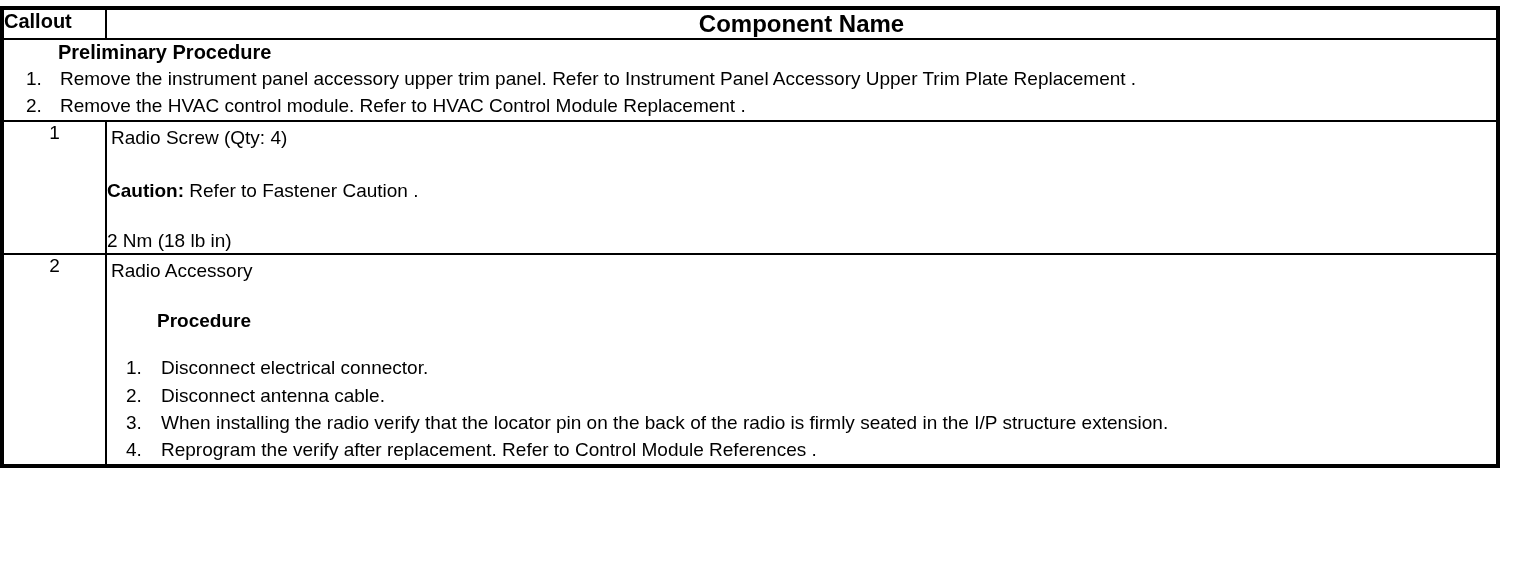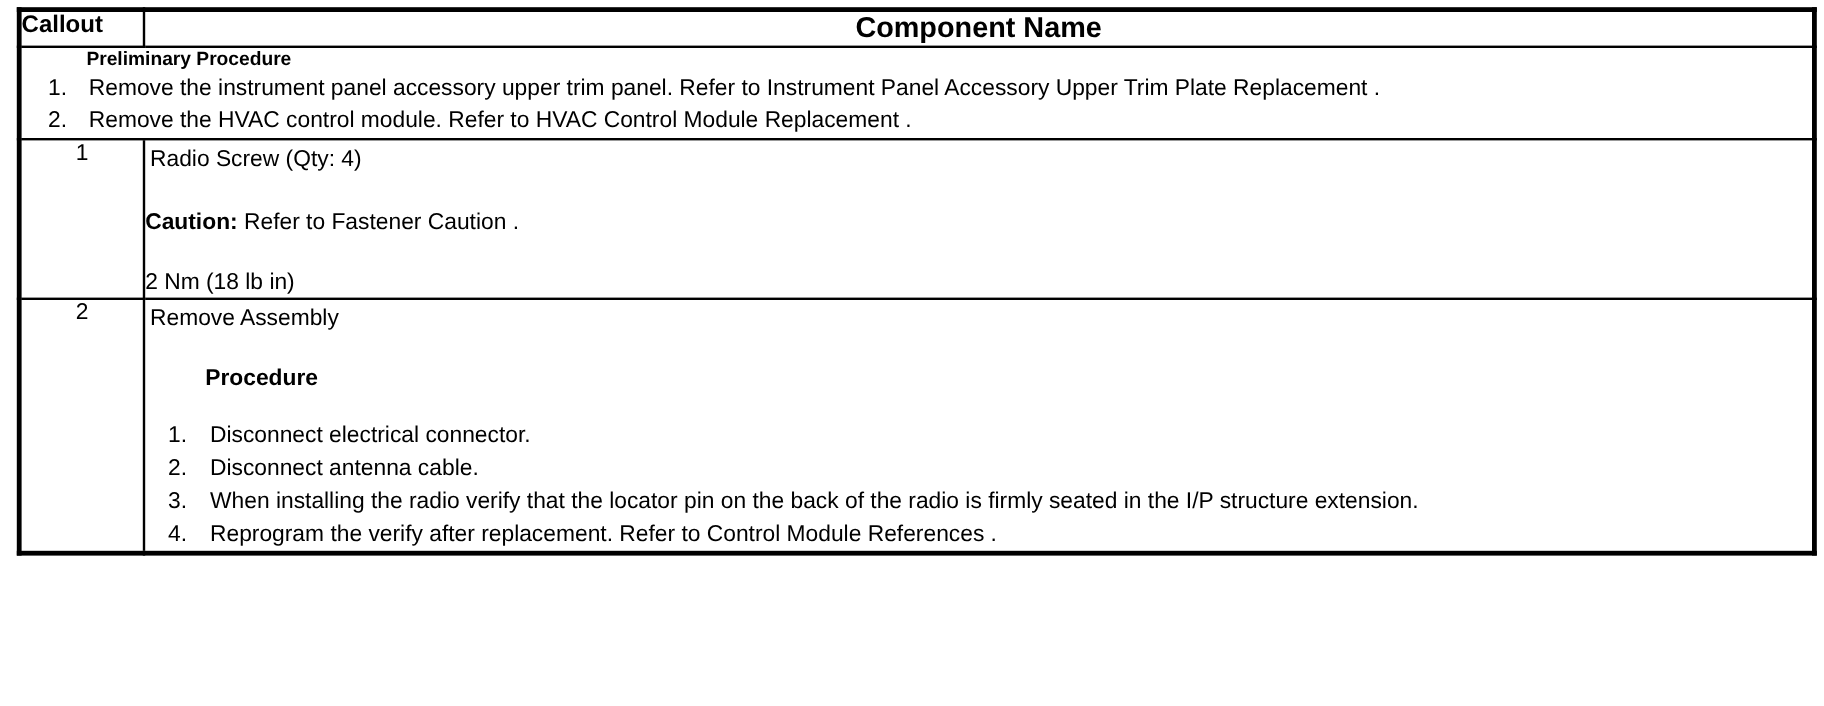--- a/index.html
+++ b/index.html
@@ -10,21 +10,21 @@
   body {
     width: 1520px;
     height: 588px;
     font-family: "Liberation Sans", sans-serif;
     color: #000000;
     overflow: hidden;
   }
 
   .table-wrap {
     position: absolute;
-    left: 14px;
+    left: 0;
     top: 6px;
     width: 1500px;
   }
 
   table.service-table {
     border-collapse: collapse;
     table-layout: fixed;
     width: 1500px;
     border: 4px solid #000;
   }
@@ -52,21 +52,21 @@
     text-align: center;
     padding: 3px 4px 4px 4px;
     line-height: 1.15;
   }
 
   
   td.prelim-cell {
     padding: 10px 8px 12px 8px;
   }
   .prelim-title {
-    font-size: 16px;
+    font-size: 20px;
     font-weight: bold;
     margin: 0 0 2px 54px;
     line-height: 1.2;
   }
   ol.prelim-list {
     list-style: none;
     margin: 0;
     padding: 0;
   }
   ol.prelim-list li {
@@ -187,21 +187,21 @@
           <div class="spacer-line"></div>
           <p class="caution-line"><span class="caution-label">Caution:</span><span> Refer to Fastener Caution .</span></p>
           <div class="spacer-line"></div>
           <p class="torque-line">2 Nm (18 lb in)</p>
         </td>
       </tr>
 
       <tr>
         <td class="callout-cell">2</td>
         <td class="content-cell">
-          <p class="comp-name">Remove Assembly</p>
+          <p class="comp-name">Radio Accessory</p>
           <div class="spacer-line-sm"></div>
           <p class="proc-title">Procedure</p>
           <div class="spacer-line-sm"></div>
           <ol class="proc-list">
             <li>
               <span class="li-num">1.</span>
               <span class="li-text">Disconnect electrical connector.</span>
             </li>
             <li>
               <span class="li-num">2.</span>

